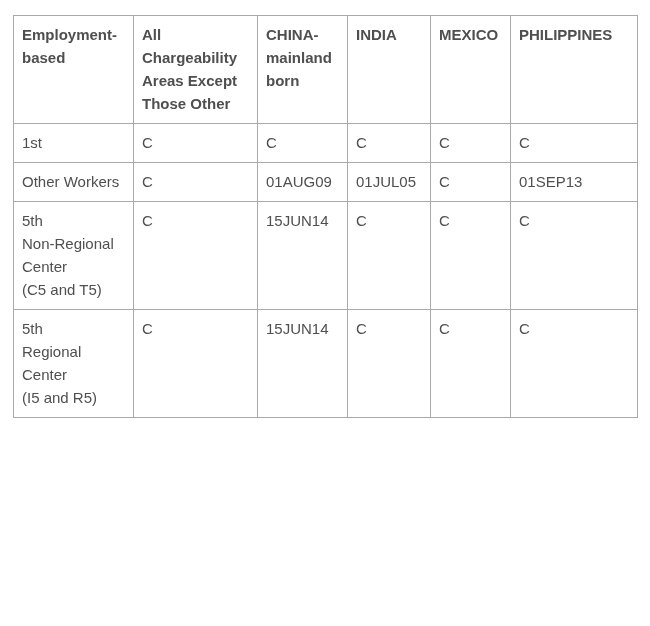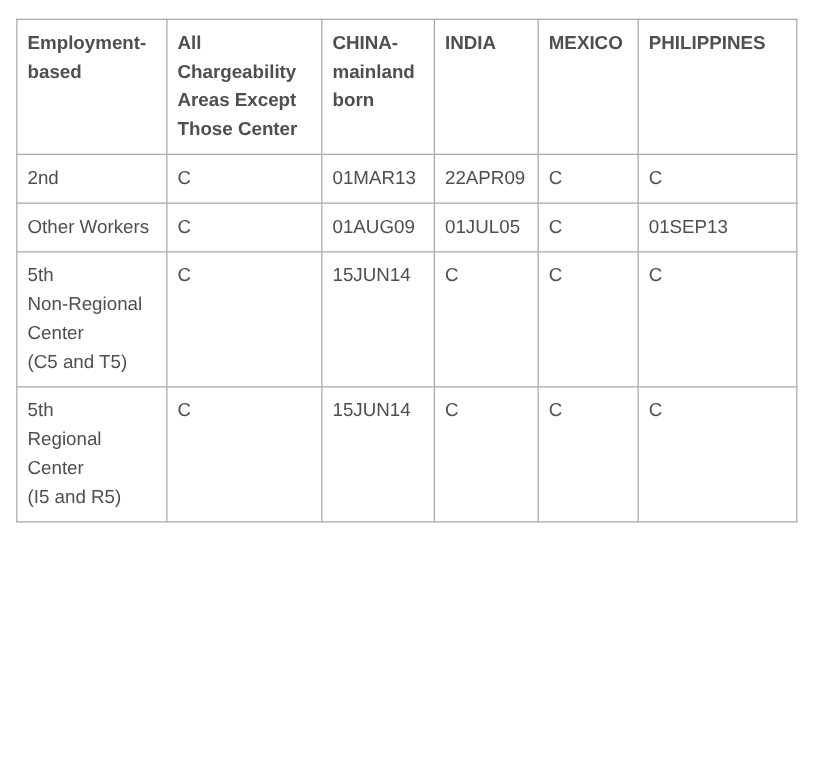--- a/index.html
+++ b/index.html
@@ -60,35 +60,35 @@
           <col class="c4">
           <col class="c5">
       </colgroup>
       <thead>
         <tr>
           <th>Employment-
 based</th>
           <th>All
 Chargeability
 Areas Except
-Those Center</th>
+Those Other</th>
           <th>CHINA-
 mainland
 born</th>
           <th>INDIA</th>
           <th>MEXICO</th>
           <th>PHILIPPINES</th>
         </tr>
       </thead>
       <tbody id="table-body">
           <tr>
-            <td>2nd</td>
+            <td>1st</td>
             <td>C</td>
-            <td>01MAR13</td>
-            <td>22APR09</td>
+            <td>C</td>
+            <td>C</td>
             <td>C</td>
             <td>C</td>
           </tr>
           <tr>
             <td>Other Workers</td>
             <td>C</td>
             <td>01AUG09</td>
             <td>01JUL05</td>
             <td>C</td>
             <td>01SEP13</td>

